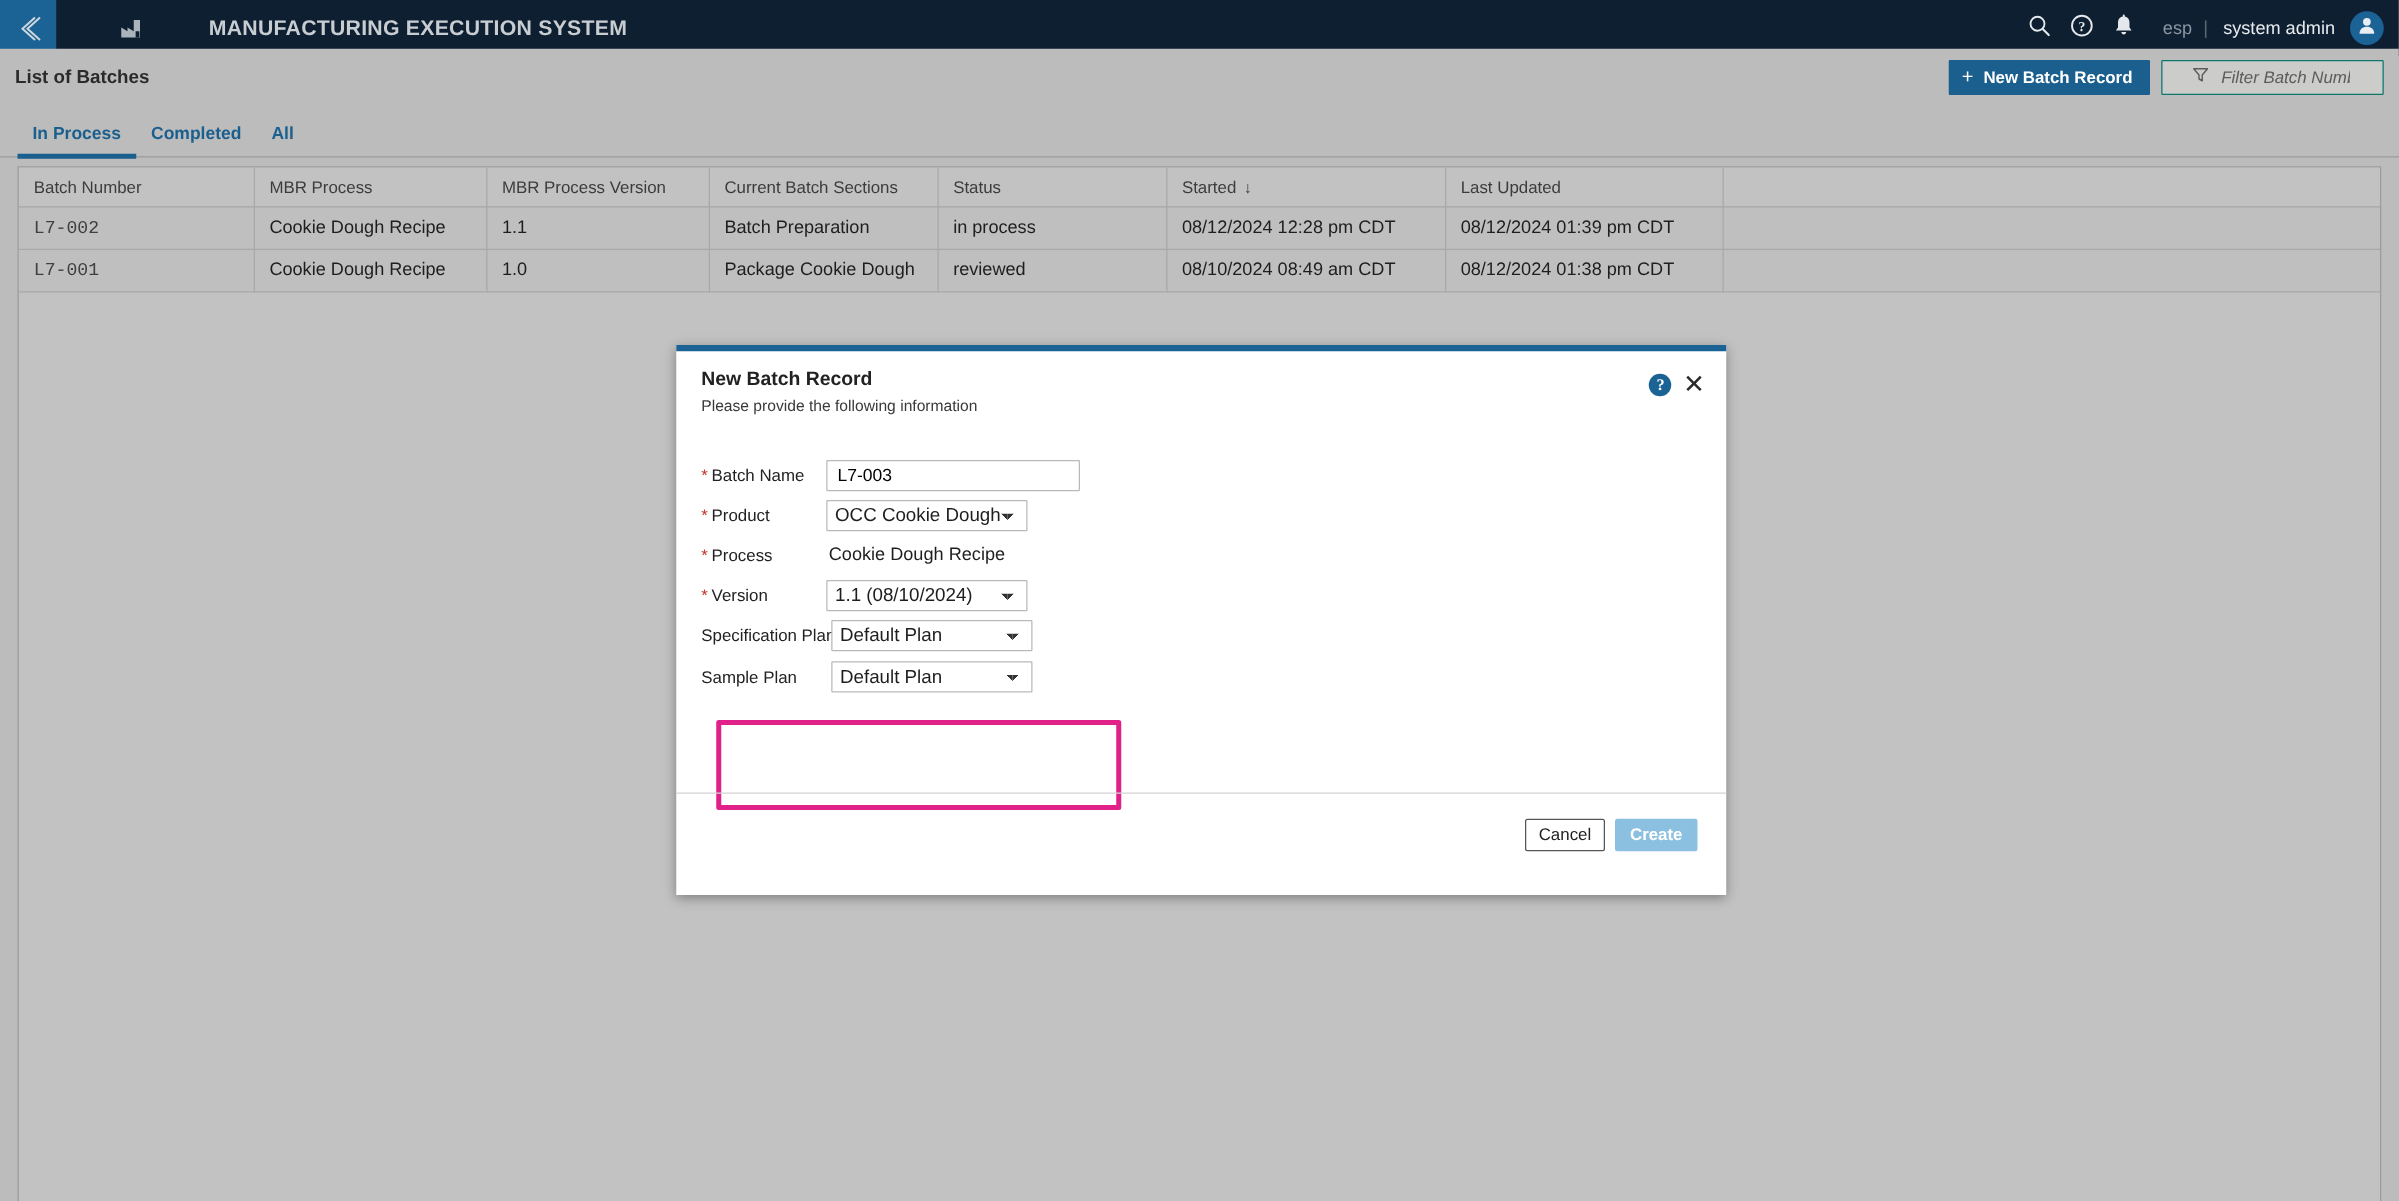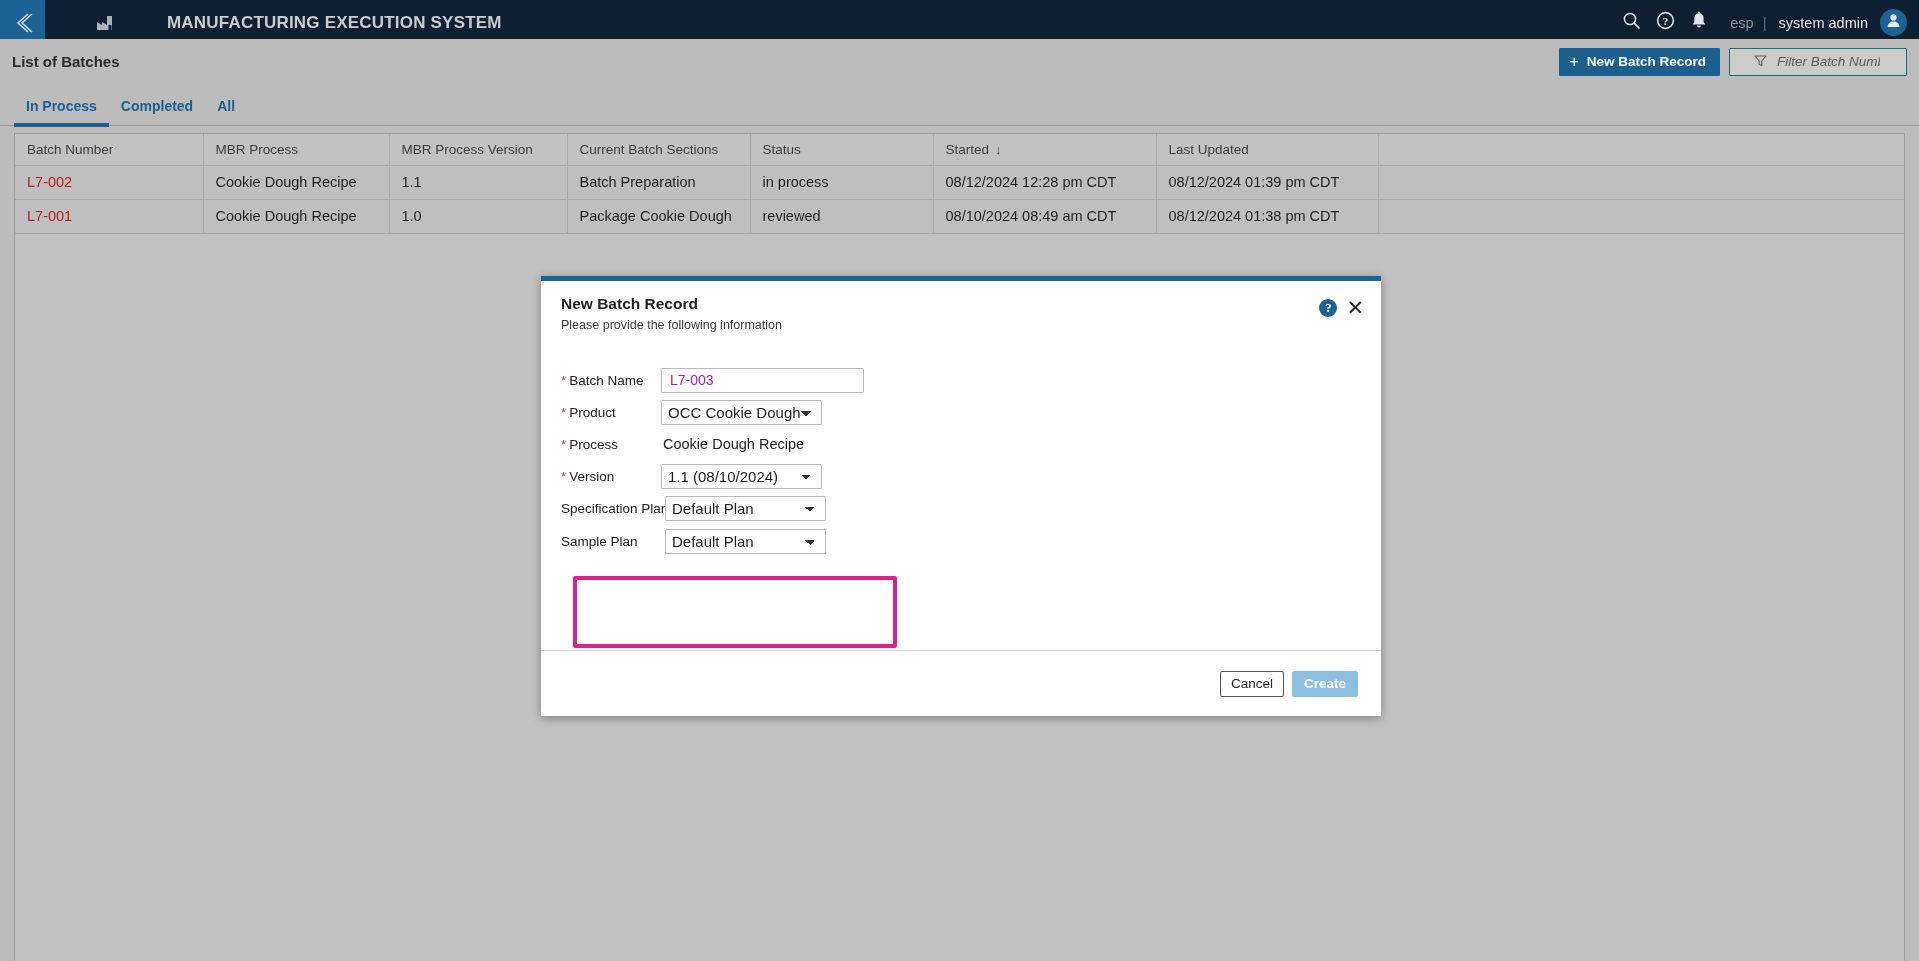--- a/index.html
+++ b/index.html
@@ -164,21 +164,21 @@
     font-size: 14.5px;
     color: #1e1e1e;
     padding: 0 0 0 12px;
     border-right: 1px solid #a8a8a8;
     border-bottom: 1px solid #a8a8a8;
     background: #bfbfbf;
     vertical-align: middle;
     white-space: nowrap;
   }
   table.batches td.link-cell a {
-    color: #b91c1c; text-decoration: none; cursor: pointer;
+    color: #404040; text-decoration: none; cursor: pointer; font-family: Liberation Mono, monospace;
   }
   table.batches th:last-child, table.batches td:last-child { border-right: none; }
 
   
   .modal {
     position: absolute;
     left: 541px; top: 276px;
     width: 840px; height: 440px;
     background: #ffffff;
     box-shadow: 0 2px 9px rgba(0,0,0,.35);
@@ -241,21 +241,21 @@
     text-align: left;
     padding-right: 8px;
     white-space: nowrap;
   }
   .flabel.wide { width: 104px; }
   .req { color: #c0392b; margin-right: 3px; }
   .finput {
     width: 203px; height: 25px;
     border: 1px solid #b9b9b9;
     background: #fff;
-    font-size: 14px; color: #a21caf;
+    font-size: 14px; color: #000000;
     padding: 0 8px;
     font-family: inherit;
     outline: none;
     border-radius: 1px;
   }
   .fselect {
     width: 161px; height: 25px;
     border: 1px solid #b9b9b9;
     background: #fff;
     font-size: 15px; color: #1e1e1e;
@@ -312,21 +312,21 @@
     border: 1px solid #b9b9b9;
     background: #fff;
     font-size: 14px; color: #1e1e1e;
     padding: 0 7px;
     font-family: inherit; outline: none;
     border-radius: 1px;
     margin-top: 1px;
   }
 
   .modal-foot {
-    position: absolute; bottom: 0; left: 0;
+    position: absolute; bottom: 16px; left: 0;
     width: 100%; height: 66px;
     border-top: 1px solid #d4d4d4;
     display: flex; align-items: center; justify-content: flex-end;
     padding-right: 23px;
     gap: 8px;
   }
   .btn-cancel {
     height: 26px; min-width: 52px;
     background: #fff;
     border: 1px solid #555;

